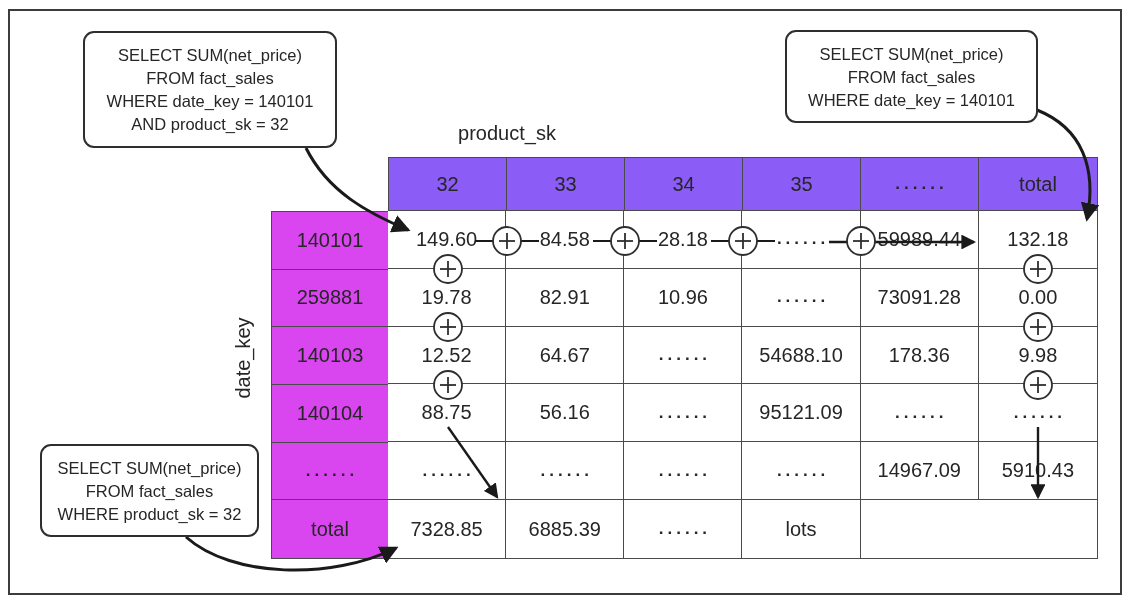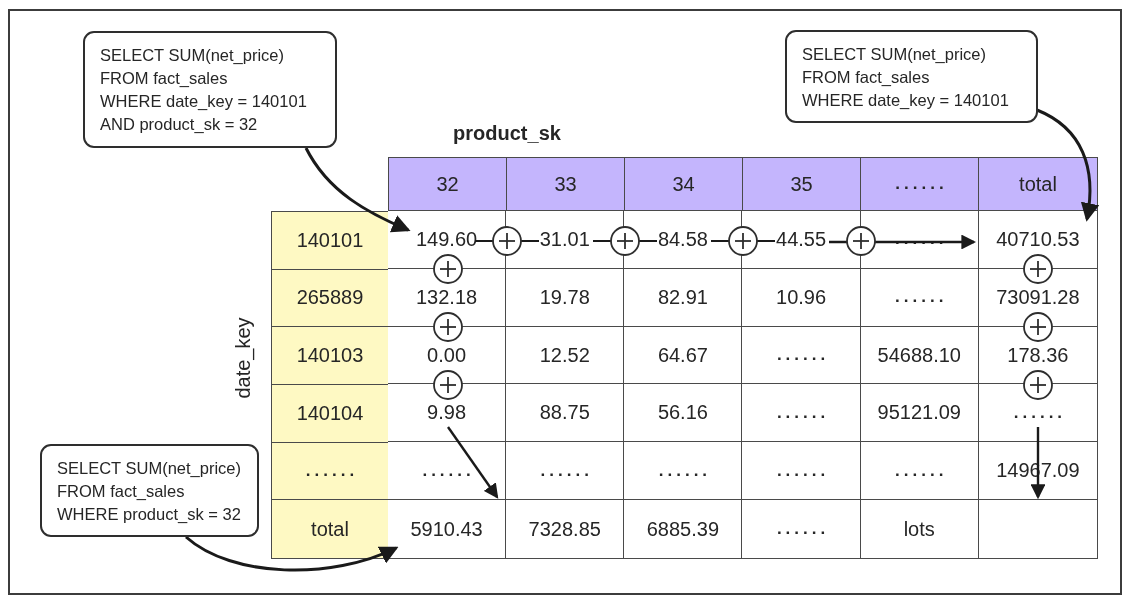--- a/index.html
+++ b/index.html
@@ -5,44 +5,44 @@
   html,body{margin:0;padding:0;background:#ffffff;}
   body{
     position:relative;width:1134px;height:606px;overflow:hidden;
     font-family:"Liberation Sans","DejaVu Sans",sans-serif;color:#262626;
   }
   .frame{
     position:absolute;left:8px;top:9px;width:1114px;height:586px;
     border:2px solid #3c3c3c;background:#ffffff;box-sizing:border-box;
   }
   .dim-label{position:absolute;font-size:20px;color:#262626;white-space:nowrap;}
-  #col-dim{left:389px;top:122px;width:236px;text-align:center;font-weight:bold;}
+  #col-dim{left:389px;top:122px;width:236px;text-align:center;}
   #row-dim{left:243px;top:358px;transform:translate(-50%,-50%) rotate(-90deg);}
   .grid{position:absolute;display:grid;box-sizing:border-box;border:1px solid #4a4a4a;background:#fff;}
   #col-headers{left:388px;top:157px;width:710px;height:54px;grid-template-columns:repeat(6,1fr);}
   #row-headers{left:271px;top:211px;width:118px;height:348px;grid-template-rows:repeat(6,1fr);}
   #data-grid{left:388px;top:211px;width:710px;height:348px;
     grid-template-columns:repeat(6,1fr);grid-template-rows:repeat(6,1fr);
     border-top:none;border-left:none;}
   .cell{
     display:flex;align-items:center;justify-content:center;
     font-size:20px;box-sizing:border-box;
     border-right:1px solid #4a4a4a;border-bottom:1px solid #4a4a4a;
     background:#ffffff;overflow:visible;
   }
-  #col-headers .cell{border-bottom:none;background:#c4b5fd;}
+  #col-headers .cell{border-bottom:none;background:#8b5cf6;}
   #col-headers .cell:nth-child(6){border-right:none;}
-  #row-headers .cell{border-right:none;background:#fef9c3;}
+  #row-headers .cell{border-right:none;background:#d946ef;}
   #row-headers .cell:nth-child(6){border-bottom:none;}
   #data-grid .cell:nth-child(6n){border-right:none;}
   #data-grid .cell:nth-child(n+31){border-bottom:none;text-align:right;}
   .dots{letter-spacing:4px;font-weight:700;font-size:17px;padding-left:4px;}
   .callout{
     position:absolute;border:2px solid #2e2e2e;border-radius:11px;background:#ffffff;
-    padding:11px 15px;font-size:16.5px;line-height:23px;box-sizing:border-box;z-index:3;
+    padding:11px 15px;font-size:16.5px;line-height:23px;box-sizing:border-box;z-index:3;text-align:center;
   }
   #callout-top-left{left:83px;top:31px;width:254px;height:117px;}
   #callout-top-right{left:785px;top:30px;width:253px;height:93px;}
   #callout-bottom-left{left:40px;top:444px;width:219px;height:93px;}
   #overlay{position:absolute;left:0;top:0;width:1134px;height:606px;z-index:2;pointer-events:none;}
 </style>
 </head>
 <body>
 
 <div class="frame"></div>
@@ -54,34 +54,33 @@
   <div class="cell">32</div>
   <div class="cell">33</div>
   <div class="cell">34</div>
   <div class="cell">35</div>
   <div class="cell dots">......</div>
   <div class="cell">total</div>
 </div>
 
 <div class="grid" id="row-headers">
   <div class="cell">140101</div>
-  <div class="cell">265889</div>
+  <div class="cell">259881</div>
   <div class="cell">140103</div>
   <div class="cell">140104</div>
   <div class="cell dots">......</div>
   <div class="cell">total</div>
 </div>
 
 <div class="grid" id="data-grid">
   <div class="cell">149.60</div>
-  <div class="cell">31.01</div>
   <div class="cell">84.58</div>
-  <div class="cell">44.55</div>
-  <div class="cell dots">......</div>
-  <div class="cell">40710.53</div>
+  <div class="cell">28.18</div>
+  <div class="cell dots">......</div>
+  <div class="cell">59989.44</div>
 
   <div class="cell">132.18</div>
   <div class="cell">19.78</div>
   <div class="cell">82.91</div>
   <div class="cell">10.96</div>
   <div class="cell dots">......</div>
   <div class="cell">73091.28</div>
 
   <div class="cell">0.00</div>
   <div class="cell">12.52</div>

